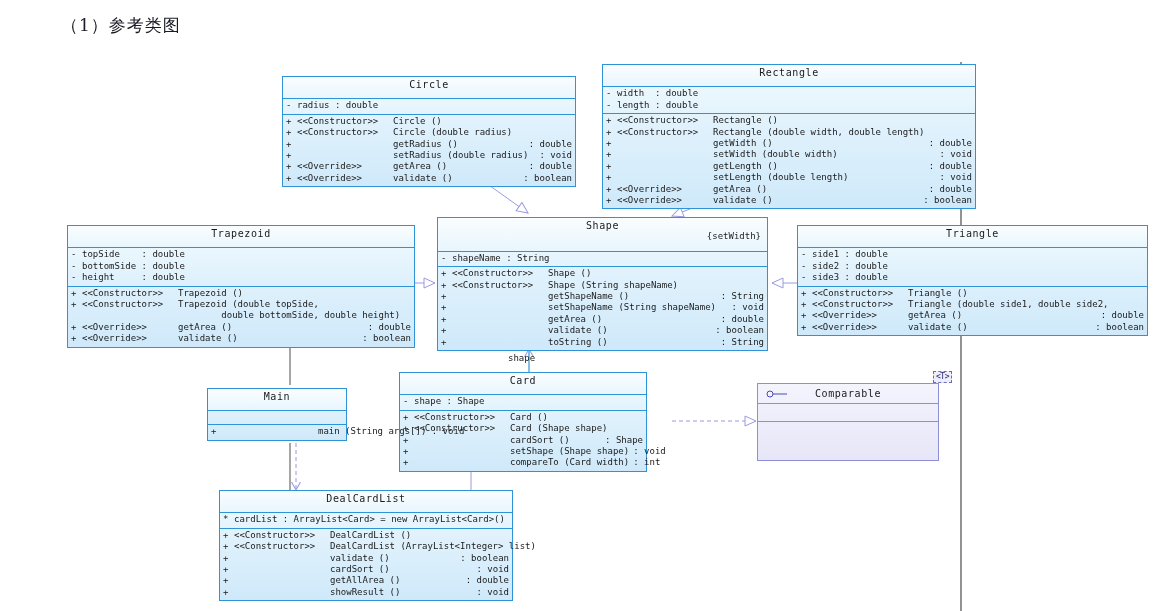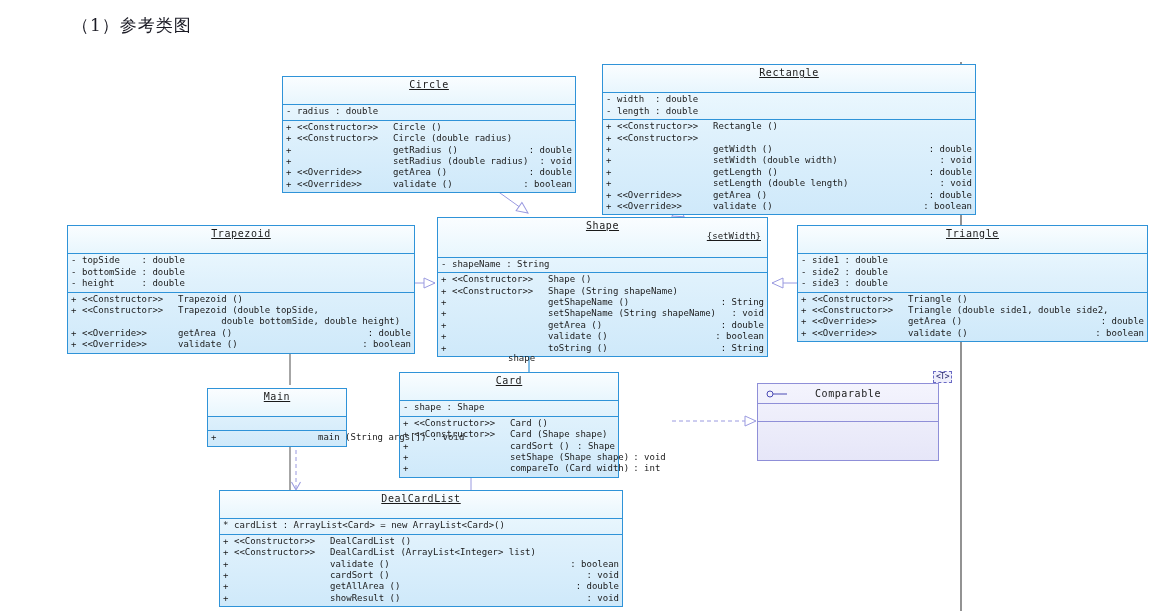--- a/index.html
+++ b/index.html
@@ -2,37 +2,36 @@
 <html><head>
 <meta charset="utf-8">
 <style>
   html,body{margin:0;padding:0;background:#ffffff;}
   body{
     width:1157px;height:611px;position:relative;overflow:hidden;
     font-family:"DejaVu Sans Mono","Liberation Mono",monospace;
     color:#1a1a1a;
   }
   .heading{
-    position:absolute;left:72px;top:14px;
+    position:absolute;left:61px;top:14px;
     font-family:"DejaVu Serif","Liberation Serif",serif;
     font-size:17px;color:#1b1b25;letter-spacing:1px;white-space:nowrap;
   }
   
   .uml{
     position:absolute;box-sizing:border-box;
     border:1px solid #2f93d8;
     background:linear-gradient(180deg,#f2fbff 0%,#dff1fc 45%,#cfe9fa 100%);
     font-size:9px;line-height:11.4px;
   }
   .uml .title{
-    text-align:center;padding:2px 0 14px;
+    text-align:center;padding:2px 0 8px;
     border-bottom:1px solid #2f93d8;
     font-size:10px;letter-spacing:.6px;position:relative;
     background:linear-gradient(180deg,#fafdff 0%,#e8f6fd 100%);
-    text-decoration:underline;
   }
   .uml .title .abs{
     display:block;text-align:right;padding-right:6px;font-size:9px;letter-spacing:0;
   }
   .uml .attrs{border-bottom:1px solid #2f93d8;padding:1px 0 2px;}
   .uml .ops{padding:1px 0 2px;}
   .uml .empty{height:10px;}
   .row{display:flex;white-space:pre;padding:0 3px;}
   .vis{width:11px;flex:0 0 11px;}
   .stereo{flex:0 0 auto;}
@@ -121,21 +120,21 @@
 </div>
 
 <div class="uml" style="left:602px;top:64px;width:374px;">
   <div class="title">Rectangle</div>
   <div class="attrs">
       <div class="row"><span class="vis">-</span><span class="sig">width  : double</span></div>
       <div class="row"><span class="vis">-</span><span class="sig">length : double</span></div>
     </div>
   <div class="ops">
       <div class="row"><span class="vis">+</span><span class="stereo" style="width: 96px; flex: 0 0 96px;">&lt;&lt;Constructor&gt;&gt;</span><span class="sig">Rectangle ()</span><span class="ret"></span></div>
-      <div class="row"><span class="vis">+</span><span class="stereo" style="width: 96px; flex: 0 0 96px;">&lt;&lt;Constructor&gt;&gt;</span><span class="ret"></span></div>
+      <div class="row"><span class="vis">+</span><span class="stereo" style="width: 96px; flex: 0 0 96px;">&lt;&lt;Constructor&gt;&gt;</span><span class="sig">Rectangle (double width, double length)</span><span class="ret"></span></div>
       <div class="row"><span class="vis">+</span><span class="stereo" style="width: 96px; flex: 0 0 96px;"></span><span class="sig">getWidth ()</span><span class="ret">: double</span></div>
       <div class="row"><span class="vis">+</span><span class="stereo" style="width: 96px; flex: 0 0 96px;"></span><span class="sig">setWidth (double width)</span><span class="ret">: void</span></div>
       <div class="row"><span class="vis">+</span><span class="stereo" style="width: 96px; flex: 0 0 96px;"></span><span class="sig">getLength ()</span><span class="ret">: double</span></div>
       <div class="row"><span class="vis">+</span><span class="stereo" style="width: 96px; flex: 0 0 96px;"></span><span class="sig">setLength (double length)</span><span class="ret">: void</span></div>
       <div class="row"><span class="vis">+</span><span class="stereo" style="width: 96px; flex: 0 0 96px;">&lt;&lt;Override&gt;&gt;</span><span class="sig">getArea ()</span><span class="ret">: double</span></div>
       <div class="row"><span class="vis">+</span><span class="stereo" style="width: 96px; flex: 0 0 96px;">&lt;&lt;Override&gt;&gt;</span><span class="sig">validate ()</span><span class="ret">: boolean</span></div>
     </div>
 </div>
 
 <div class="uml" style="left:437px;top:217px;width:331px;">
@@ -181,21 +180,21 @@
       <div class="row"><span class="vis">-</span><span class="sig">side3 : double</span></div>
     </div>
   <div class="ops">
       <div class="row"><span class="vis">+</span><span class="stereo" style="width: 96px; flex: 0 0 96px;">&lt;&lt;Constructor&gt;&gt;</span><span class="sig">Triangle ()</span><span class="ret"></span></div>
       <div class="row"><span class="vis">+</span><span class="stereo" style="width: 96px; flex: 0 0 96px;">&lt;&lt;Constructor&gt;&gt;</span><span class="sig">Triangle (double side1, double side2,</span><span class="ret"></span></div>
       <div class="row"><span class="vis">+</span><span class="stereo" style="width: 96px; flex: 0 0 96px;">&lt;&lt;Override&gt;&gt;</span><span class="sig">getArea ()</span><span class="ret">: double</span></div>
       <div class="row"><span class="vis">+</span><span class="stereo" style="width: 96px; flex: 0 0 96px;">&lt;&lt;Override&gt;&gt;</span><span class="sig">validate ()</span><span class="ret">: boolean</span></div>
     </div>
 </div>
 
-<div class="uml" style="left:399px;top:372px;width:220px;">
+<div class="uml" style="left:399px;top:372px;width:248px;">
   <div class="title">Card</div>
   <div class="attrs">
       <div class="row"><span class="vis">-</span><span class="sig">shape : Shape</span></div>
     </div>
   <div class="ops">
       <div class="row"><span class="vis">+</span><span class="stereo" style="width: 96px; flex: 0 0 96px;">&lt;&lt;Constructor&gt;&gt;</span><span class="sig">Card ()</span><span class="ret"></span></div>
       <div class="row"><span class="vis">+</span><span class="stereo" style="width: 96px; flex: 0 0 96px;">&lt;&lt;Constructor&gt;&gt;</span><span class="sig">Card (Shape shape)</span><span class="ret"></span></div>
       <div class="row"><span class="vis">+</span><span class="stereo" style="width: 96px; flex: 0 0 96px;"></span><span class="sig">cardSort ()</span><span class="ret">: Shape</span></div>
       <div class="row"><span class="vis">+</span><span class="stereo" style="width: 96px; flex: 0 0 96px;"></span><span class="sig">setShape (Shape shape)</span><span class="ret">: void</span></div>
       <div class="row"><span class="vis">+</span><span class="stereo" style="width: 96px; flex: 0 0 96px;"></span><span class="sig">compareTo (Card width)</span><span class="ret">: int</span></div>
@@ -203,21 +202,21 @@
 </div>
 
 <div class="uml" style="left:207px;top:388px;width:140px;">
   <div class="title">Main</div>
   <div class="attrs empty"></div>
   <div class="ops">
       <div class="row"><span class="vis">+</span><span class="stereo" style="width: 96px; flex: 0 0 96px;"></span><span class="sig">main (String args[]) : void</span><span class="ret"></span></div>
     </div>
 </div>
 
-<div class="uml" style="left:219px;top:490px;width:404px;">
+<div class="uml" style="left:219px;top:490px;width:294px;">
   <div class="title">DealCardList</div>
   <div class="attrs">
       <div class="row"><span class="vis">*</span><span class="sig">cardList : ArrayList&lt;Card&gt; = new ArrayList&lt;Card&gt;()</span></div>
     </div>
   <div class="ops">
       <div class="row"><span class="vis">+</span><span class="stereo" style="width: 96px; flex: 0 0 96px;">&lt;&lt;Constructor&gt;&gt;</span><span class="sig">DealCardList ()</span><span class="ret"></span></div>
       <div class="row"><span class="vis">+</span><span class="stereo" style="width: 96px; flex: 0 0 96px;">&lt;&lt;Constructor&gt;&gt;</span><span class="sig">DealCardList (ArrayList&lt;Integer&gt; list)</span><span class="ret"></span></div>
       <div class="row"><span class="vis">+</span><span class="stereo" style="width: 96px; flex: 0 0 96px;"></span><span class="sig">validate ()</span><span class="ret">: boolean</span></div>
       <div class="row"><span class="vis">+</span><span class="stereo" style="width: 96px; flex: 0 0 96px;"></span><span class="sig">cardSort ()</span><span class="ret">: void</span></div>
       <div class="row"><span class="vis">+</span><span class="stereo" style="width: 96px; flex: 0 0 96px;"></span><span class="sig">getAllArea ()</span><span class="ret">: double</span></div>

